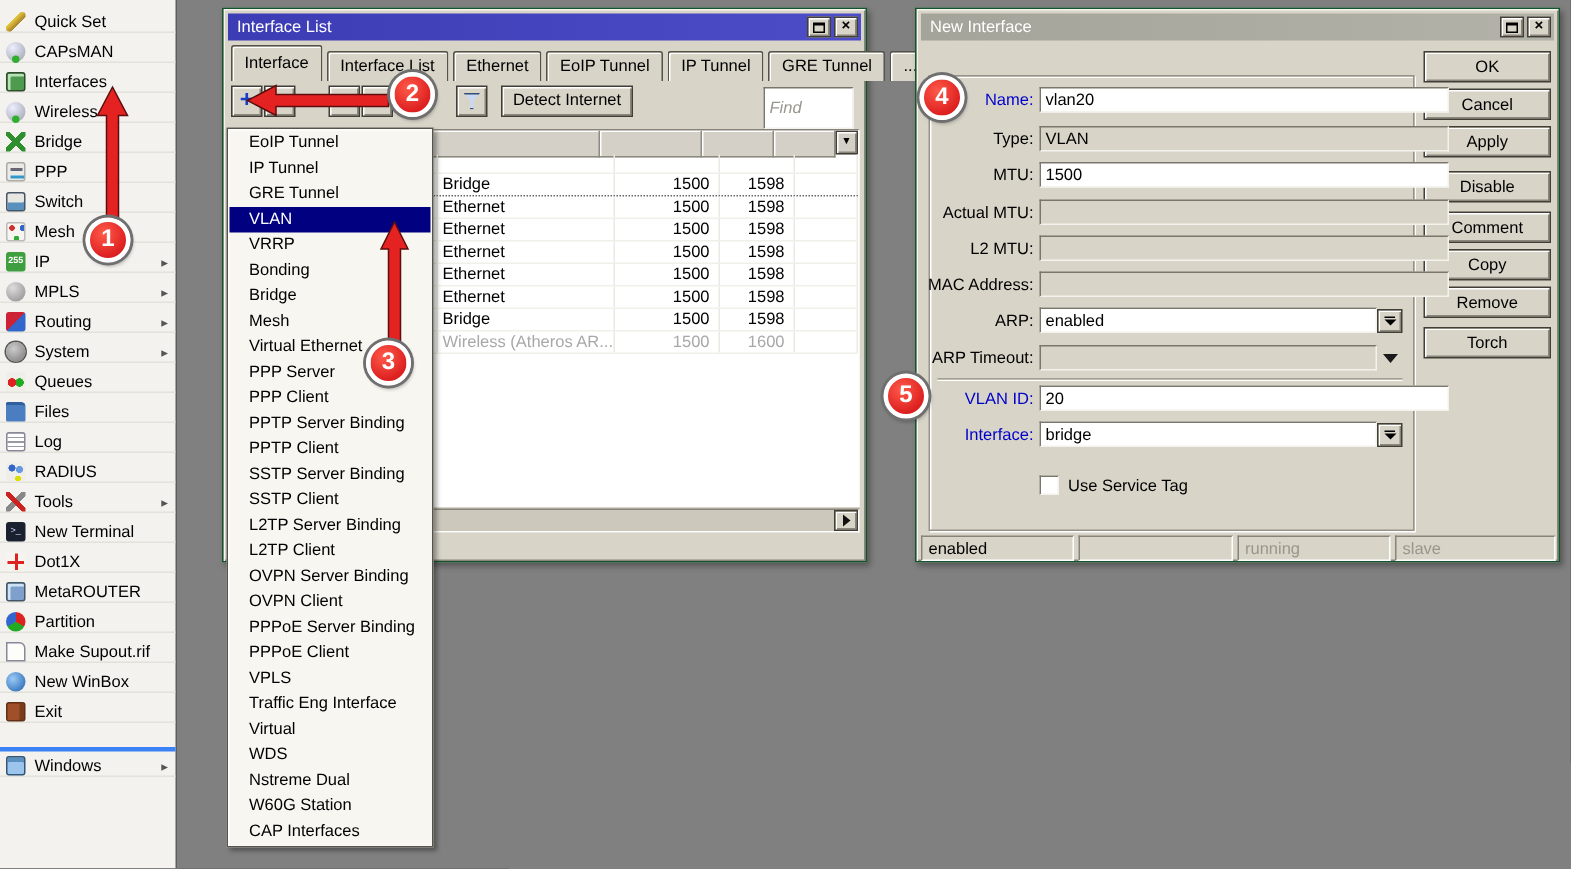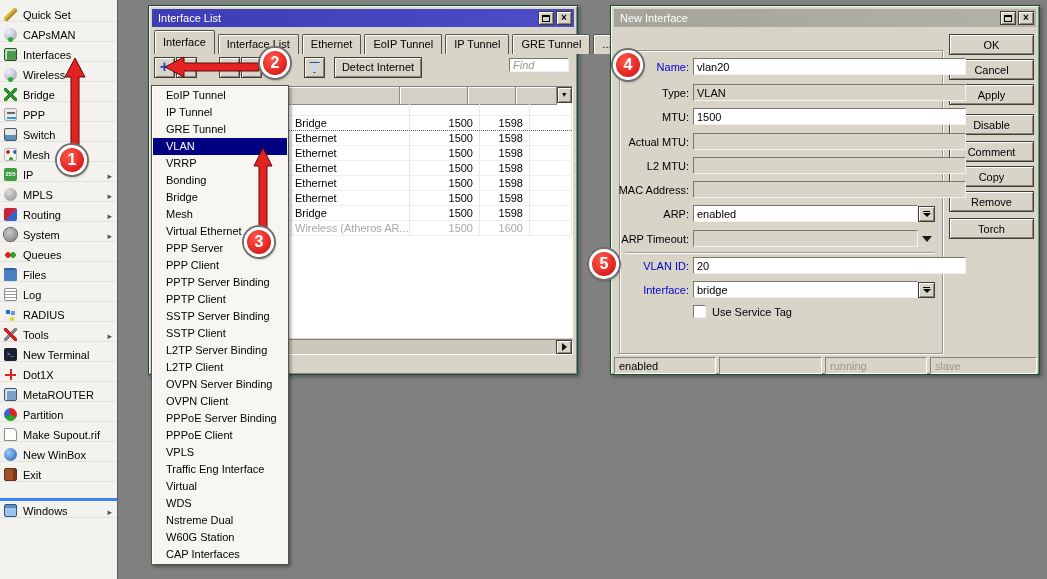--- a/index.html
+++ b/index.html
@@ -71,21 +71,21 @@
   .tbtn.minus{left:22px;font-size:15px}
   .tbtn.check{left:65px;color:#9a9a90}
   .tbtn.cross{left:87px;color:#9a9a90;font-size:13px}
   .tbtn.filter{left:150px}
   .funnel{display:inline-block;width:11px;height:11px;margin-top:4px;background:#c9d9f2;border:1px solid #334d77;
           -webkit-clip-path:polygon(0 0,100% 0,60% 45%,60% 100%,40% 100%,40% 45%);
           clip-path:polygon(0 0,100% 0,60% 45%,60% 100%,40% 100%,40% 45%)}
   .push{position:absolute;background:#d8d4c8;border:1px solid #403e36;box-shadow:inset 1px 1px 0 #fff,inset -1px -1px 0 #8a867c;
         text-align:center;height:21px;line-height:19px}
   .detect{left:180px;width:88px}
-  .find{position:absolute;right:3px;top:1px;width:60px;height:14px;background:#fff;border:1px solid;border-color:#7a766c #f4f2ec #f4f2ec #7a766c;
+  .find{position:absolute;right:3px;top:1px;width:60px;height:28px;background:#fff;border:1px solid;border-color:#7a766c #f4f2ec #f4f2ec #7a766c;
         font-family:"Liberation Sans",sans-serif;font-size:11px;padding:0 3px}
   .find::-webkit-input-placeholder{color:#9a968c;font-style:italic}
   .find::placeholder{color:#9a968c;font-style:italic}
 
   .table{position:absolute;left:4px;top:80px;right:4px;bottom:36px;background:#fff;border:1px solid;border-color:#87837a #fff #fff #87837a;overflow:hidden}
   .thead{display:flex;height:16px}
   .th{background:#d4d0c8;border-right:1px solid #8d8a80;border-bottom:1px solid #8d8a80;box-shadow:inset 1px 1px 0 #fff;padding:17px 0 0 3px;white-space:nowrap;overflow:hidden}
   .cw-name{width:138px}.cw-type{width:118px}.cw-actual{width:70px}.cw-l2{width:50px}.cw-tx{width:42px}
   .th-fill{flex:1;background:#d4d0c8;border-bottom:1px solid #8d8a80;box-shadow:inset 1px 1px 0 #fff}
   .th-btn{width:16px;background:#d4d0c8;border:1px solid #403e36;box-shadow:inset 1px 1px 0 #fff,inset -1px -1px 0 #8a867c;
@@ -115,21 +115,21 @@
   .tfield{position:absolute;left:78px;top:0;height:17px;background:#fff;border:1px solid;border-color:#7a766c #f4f2ec #f4f2ec #7a766c;
           padding:1px 3px 0;font-family:"Liberation Sans",sans-serif;font-size:11px;line-height:14px}
   .w-full{width:273px}.w-combo{width:225px}
   .tfield.ro{background:#d8d4c8}
   .combo-btn{position:absolute;left:303px;top:1px;width:17px;height:16px;background:#d8d4c8;border:1px solid #403e36;
              box-shadow:inset 1px 1px 0 #fff,inset -1px -1px 0 #8a867c}
   .combo-btn::before{content:"";display:block;margin:4px auto 1px;width:7px;border-top:1px solid #000}
   .combo-btn::after{content:"";display:block;margin:0 auto;width:0;border-left:4px solid rgba(0,0,0,0);border-right:4px solid rgba(0,0,0,0);border-top:4px solid #000}
   .plain-arrow{position:absolute;left:307px;top:6px;width:0;height:0;border-left:5px solid rgba(0,0,0,0);border-right:5px solid rgba(0,0,0,0);border-top:6px solid #1a1a1a}
   .hsep{position:absolute;left:14px;top:246px;width:310px;border-top:1px solid #a39f93;box-shadow:0 1px 0 #fff}
-  .cbrow{position:absolute;left:82px;top:299px;display:flex;align-items:flex-end;z-index:2}
+  .cbrow{position:absolute;left:82px;top:311px;display:flex;align-items:flex-end;z-index:2}
   .cbox{width:13px;height:13px;background:#fff;border:1px solid;border-color:#7a766c #f4f2ec #f4f2ec #7a766c;margin-right:6px}
   .ni-btn{position:absolute;left:338px;width:85px;height:21px;background:#d8d4c8;border:1px solid #403e36;
           box-shadow:inset 1px 1px 0 #fff,inset -1px -1px 0 #8a867c;text-align:center;line-height:18px;
           font-family:"Liberation Sans",sans-serif;font-size:11px}
   .ni-btn:nth-of-type(1){top:28px}.ni-btn:nth-of-type(2){top:53px}.ni-btn:nth-of-type(3){top:78px}
   .ni-btn:nth-of-type(4){top:108px}.ni-btn:nth-of-type(5){top:135px}.ni-btn:nth-of-type(6){top:160px}
   .ni-btn:nth-of-type(7){top:185px}.ni-btn:nth-of-type(8){top:212px}
   .st-cell{position:absolute;top:351px;height:17px;background:#d8d4c8;border:1px solid;border-color:#87837a #fff #fff #87837a;
            padding:1px 4px 0;line-height:14px;overflow:hidden}
   .st-cell:nth-of-type(1){left:3px;width:102px}

